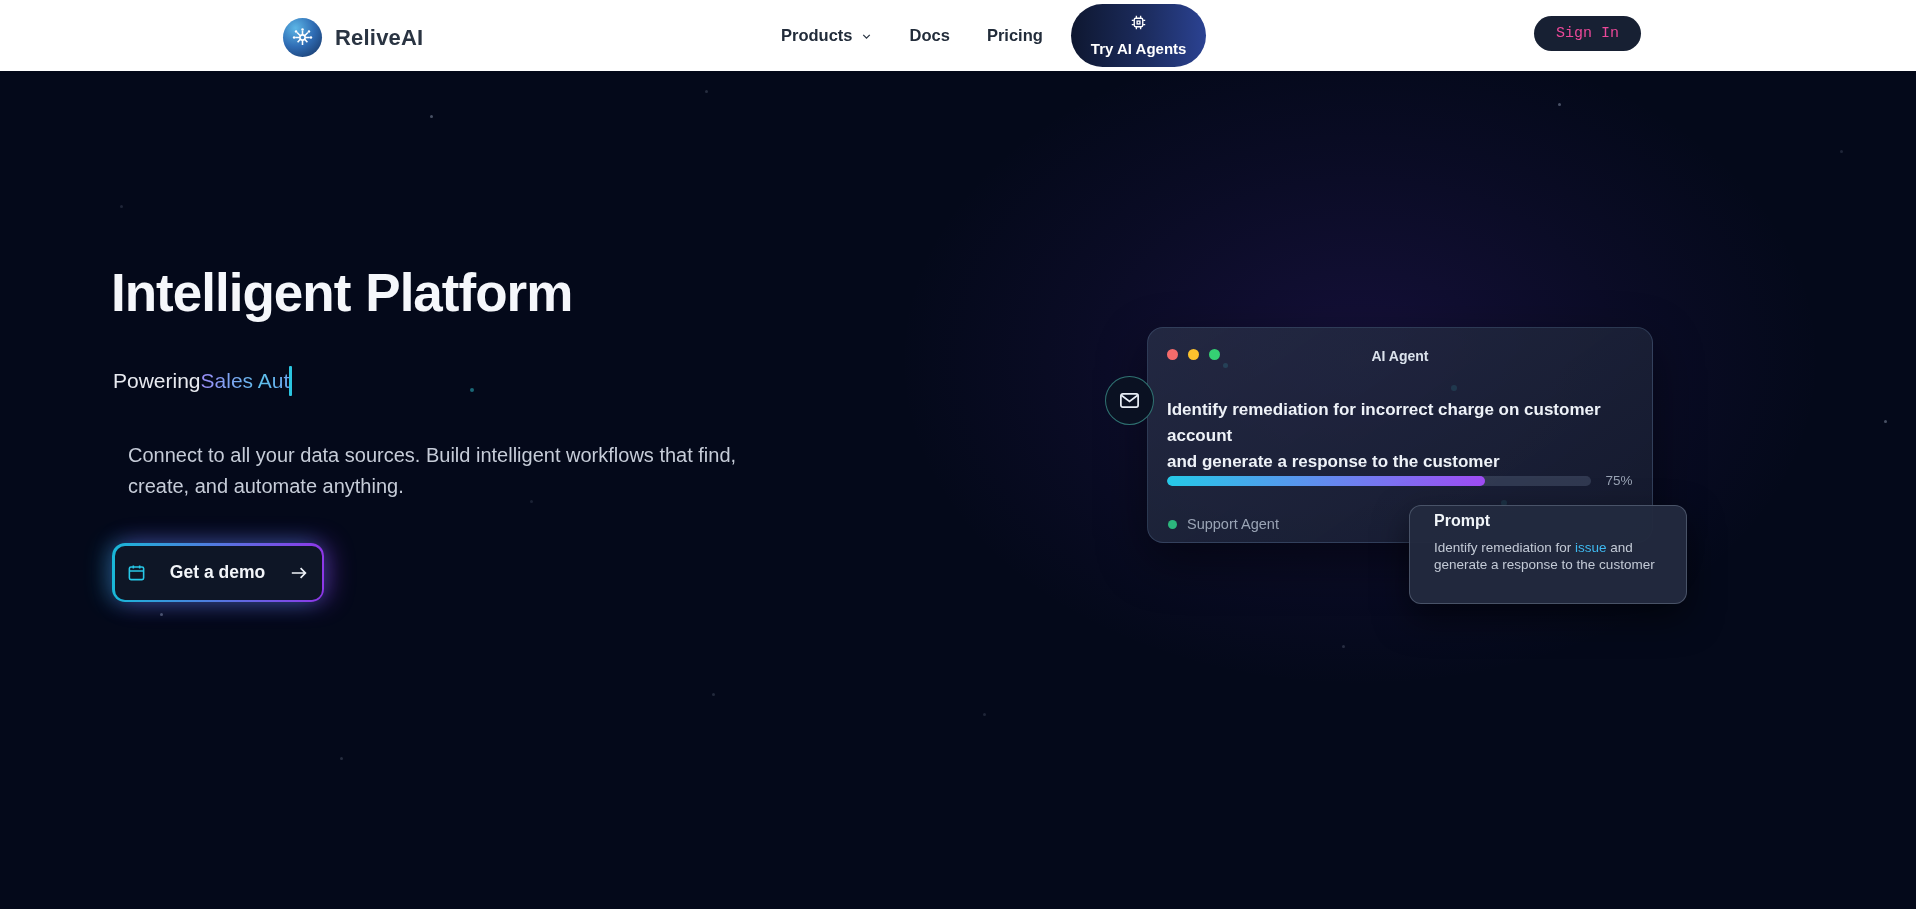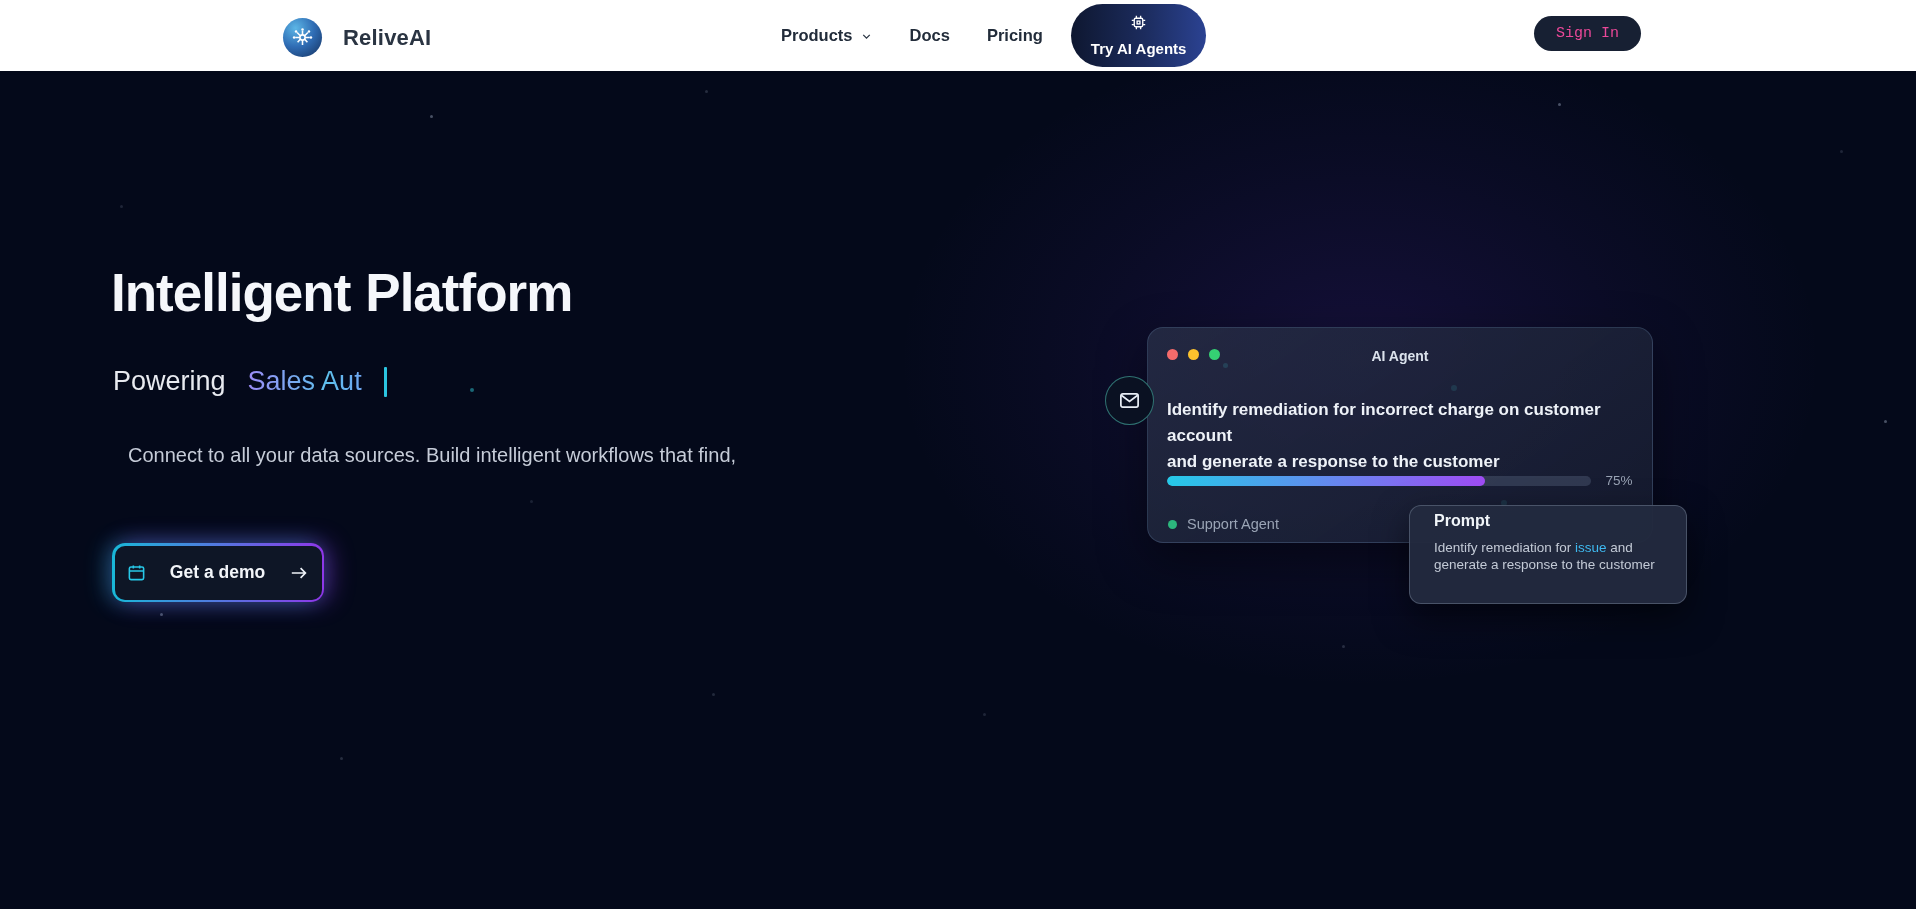--- a/index.html
+++ b/index.html
@@ -18,21 +18,21 @@
     pointer-events:none;
   }
   .star { position:absolute; width:3px; height:3px; border-radius:50%; background:rgba(200,215,240,0.35); }
   .particle { position:absolute; border-radius:50%; background:#2aa6b4; opacity:.85; }
 
   
   .navbar {
     position:absolute; top:0; left:0; width:1916px; height:71px;
     background:#ffffff; box-shadow:0 1px 3px rgba(2,6,23,.15); z-index:20;
   }
-  .brand { position:absolute; left:283px; top:0; height:75px; display:flex; align-items:center; gap:21px; }
+  .brand { position:absolute; left:283px; top:0; height:75px; display:flex; align-items:center; gap:13px; }
   .logo-circle {
     width:39px; height:39px; border-radius:50%;
     background:radial-gradient(circle at 32% 26%, #5cb6e6 0%, #2f6cb4 48%, #14305c 100%);
     display:flex; align-items:center; justify-content:center;
   }
   .brand-name { font-size:22px; font-weight:700; color:#2a3442; letter-spacing:.2px; }
 
   .nav-center { position:absolute; left:781px; top:0; height:71px; display:flex; align-items:center; }
   .nav-link { font-size:16.5px; font-weight:600; color:#222c3a; cursor:pointer; display:flex; align-items:center; gap:7px; }
   .nav-link + .nav-link { margin-left:37px; }
@@ -53,22 +53,22 @@
     position:absolute; left:111px; top:262px;
     display:flex; gap:15px;
     font-size:53px; font-weight:700; letter-spacing:-1px; color:#f5f7fb;
   }
   .grad-text {
     background:linear-gradient(92deg,#8a75f8 2%, #56c8f1 38%, #3fb9ee 52%, #7e96f6 72%, #b56df8 98%);
     -webkit-background-clip:text; background-clip:text; color:transparent;
   }
   .hero-subtitle {
     position:absolute; left:113px; top:366px;
-    display:flex; align-items:center; gap:22px;
-    font-size:27px; font-weight:300; color:#e8eaf0;
+    display:flex; align-items:center; gap:0;
+    font-size:21px; font-weight:300; color:#e8eaf0;
   }
   .typed-text {
     background:linear-gradient(90deg,#9b8cf7 0%, #5ec0ec 70%, #6fa6f2 100%);
     -webkit-background-clip:text; background-clip:text; color:transparent;
     font-weight:400;
   }
   .type-cursor { width:3px; height:30px; background:#2bc5e0; border-radius:1px; }
   .hero-desc {
     position:absolute; left:128px; top:440px;
     font-size:20px; line-height:31px; color:#c6ccd8; font-weight:400;
@@ -200,20 +200,21 @@
 </h1>
 
 <div class="hero-subtitle">
   <span>Powering</span>
   <span class="typed-text">Sales Aut</span>
   <span class="type-cursor"></span>
 </div>
 
 <p class="hero-desc">
   <span>Connect to all your data sources. Build intelligent workflows that find,</span>
+  <span>create, and automate anything.</span>
 </p>
 
 <div class="demo-wrap">
   <button class="demo-btn">
     <span>
       <svg width="19" height="19" viewBox="0 0 24 24" fill="none" stroke="#27c8e8" stroke-width="2" style="display:block;">
         <rect x="3" y="5" width="18" height="16" rx="2"></rect>
         <path d="M8 3v4M16 3v4M3 10h18"></path>
       </svg>
     </span>

